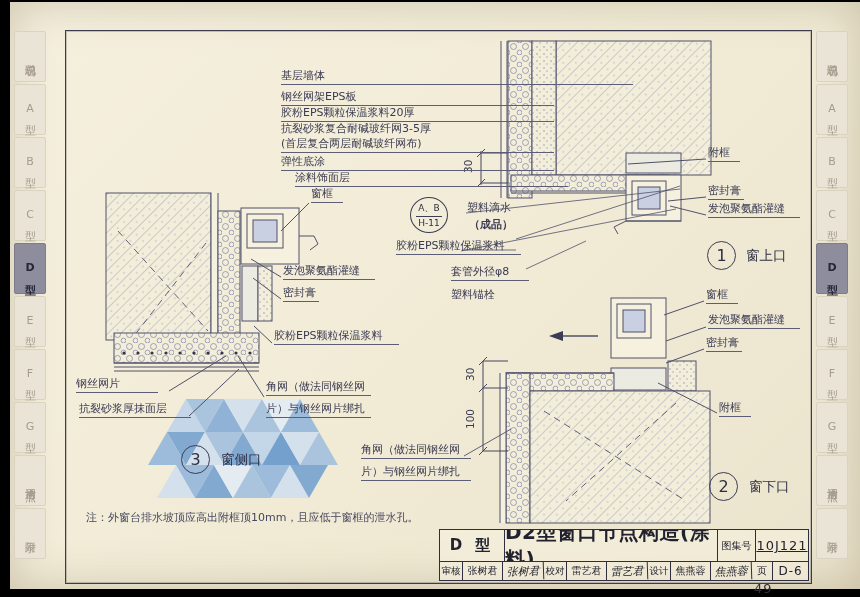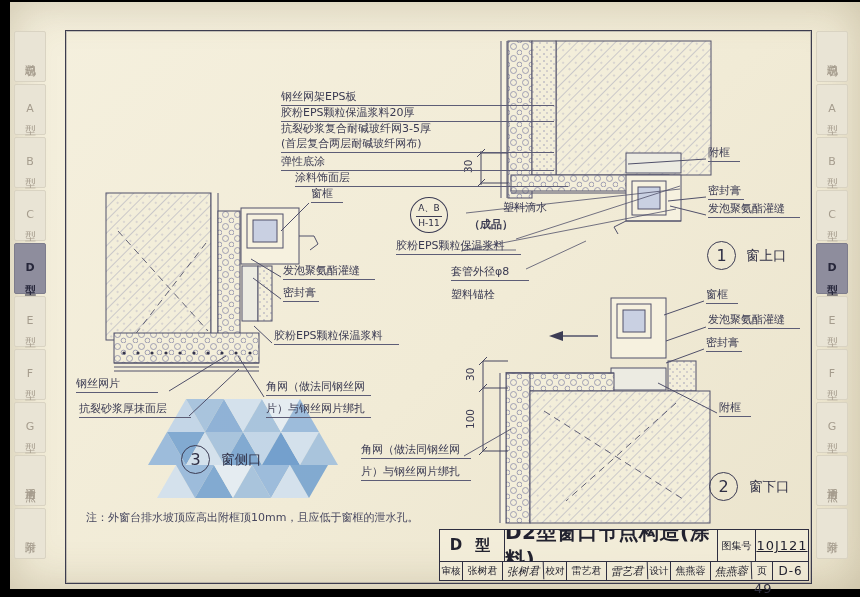--- a/index.html
+++ b/index.html
@@ -232,32 +232,33 @@
           <line x1="198" y1="366" x2="172" y2="325"></line>
         </g>
 
         <g font-size="10.5" fill="#3a3a52">
           <text transform="rotate(-90 406 142)" x="406" y="142">30</text>
           <text transform="rotate(-90 408 350)" x="408" y="350">30</text>
           <text transform="rotate(-90 408 398)" x="408" y="398">100</text>
         </g>
       </svg>
 
+      <div class="lbl u" style="left:215px;top:38px;width:352px;">基层墙体</div>
       <div class="lbl u" style="left:215px;top:59px;width:273px;">钢丝网架EPS板</div>
       <div class="lbl u" style="left:215px;top:75px;width:273px;">胶粉EPS颗粒保温浆料20厚</div>
       <div class="lbl" style="left:215px;top:91px;width:273px;">抗裂砂浆复合耐碱玻纤网3-5厚</div>
       <div class="lbl u" style="left:215px;top:124px;width:273px;">弹性底涂</div>
       <div class="lbl u" style="left:215px;top:106px;width:273px;">(首层复合两层耐碱玻纤网布)</div>
       <div class="lbl u" style="left:229px;top:140px;width:273px;">涂料饰面层</div>
 
       <div class="abcirc" style="left:344px;top:166px;">
         <span class="t">A、B</span>
         <span class="b">H-11</span>
       </div>
-      <div class="lbl" style="left:401px;top:170px;margin-left:36px;">塑料滴水</div>
+      <div class="lbl" style="left:401px;top:170px;">塑料滴水</div>
       <div class="lbl" style="left:403px;top:187px;font-weight:bold;">（成品）</div>
       <div class="lbl u" style="left:330px;top:208px;width:125px;">胶粉EPS颗粒保温浆料</div>
       <div class="lbl u" style="left:385px;top:234px;width:78px;">套管外径φ8</div>
       <div class="lbl" style="left:385px;top:257px;">塑料锚栓</div>
 
       <div class="lbl u" style="left:642px;top:115px;width:32px;">附框</div>
       <div class="lbl u" style="left:642px;top:153px;width:36px;">密封膏</div>
       <div class="lbl u" style="left:642px;top:171px;width:92px;">发泡聚氨酯灌缝</div>
       <div class="circ" style="left:641px;top:210px;">1</div>
       <div class="lbl big" style="left:680px;top:216px;">窗上口</div>

